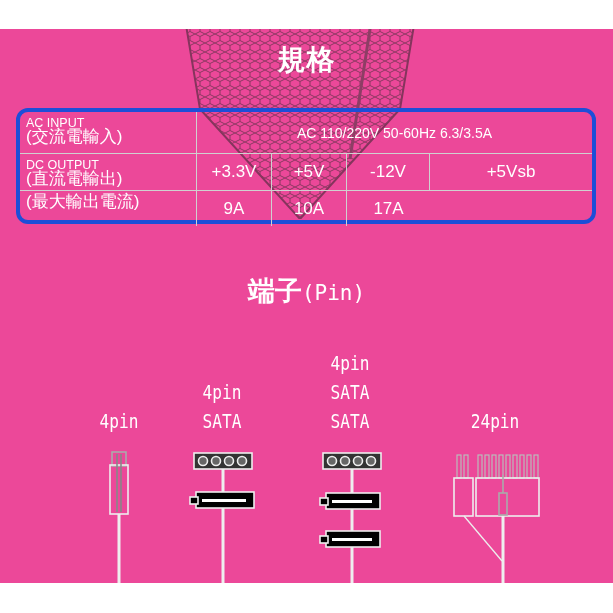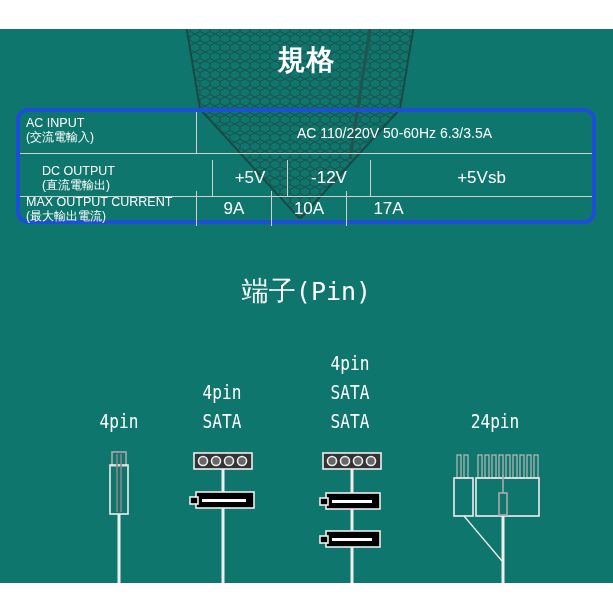--- a/index.html
+++ b/index.html
@@ -1,33 +1,33 @@
 <!DOCTYPE html>
 <html><head>
 <meta charset="utf-8">
 <style>
   html, body { margin: 0; padding: 0; }
   body { width: 613px; height: 613px; background: #ffffff; position: relative; overflow: hidden; font-family: "DejaVu Sans", sans-serif; }
-  .panel { position: absolute; left: 0; top: 29px; width: 613px; height: 554px; background: #0f766e; overflow: hidden; }
+  .panel { position: absolute; left: 0; top: 29px; width: 613px; height: 554px; background: #ec4899; overflow: hidden; }
   .emblem { position: absolute; left: 170px; top: -40px; width: 260px; height: 230px; opacity: 0.5; }
   .title { position: absolute; left: 0; width: 613px; top: 12px; text-align: center; color: #fff; font-weight: bold; font-size: 28px; letter-spacing: 1px; }
   .spec-table { position: absolute; left: 16px; top: 79px; width: 580px; height: 116px; border: 4px solid #1d4ed8; border-radius: 12px; box-sizing: border-box; }
   .row { position: absolute; left: 0; width: 100%; display: flex; box-sizing: border-box; }
   .row1 { top: 0; height: 42px; border-bottom: 1.5px solid #d0d0d0; }
-  .row2 { top: 48px; height: 37px; border-bottom: 1.5px solid #d0d0d0; padding-left: 16px; }
+  .row2 { top: 42px; height: 37px; border-bottom: 1.5px solid #d0d0d0; }
   .row3 { top: 79px; height: 35px; }
   .lab { width: 177px; border-right: 1.5px solid #d0d0d0; box-sizing: border-box; color: #fff; font-family: "Liberation Sans", sans-serif; font-size: 12.5px; line-height: 14px; padding: 4px 0 0 6px; }
-  .lab .zh { font-size: 12px; }
+  .lab .zh { font-size: 17px; }
   .cell { color: #fff; font-family: "Liberation Sans", sans-serif; font-size: 17px; display: flex; align-items: center; justify-content: center; box-sizing: border-box; border-right: 1.5px solid #d0d0d0; }
   .cell:last-child { border-right: none; }
   .wide { flex: 1; font-size: 14px; }
   .c1 { width: 75px; } .c2 { width: 75px; } .c3 { width: 83px; } .c4 { width: 83px; } .c5 { flex: 1; }
   .pin-title { position: absolute; left: 0; width: 613px; top: 244px; text-align: center; color: #fff; font-size: 27px; }
-  .pin-title b { font-weight: normal; }
-  .pin-title span { font-family: "DejaVu Sans Mono", monospace; font-size: 25px; }
+  .pin-title b { font-weight: bold; }
+  .pin-title span { font-family: "DejaVu Sans Mono", monospace; font-size: 21px; }
   .plabel { position: absolute; color: #fff; font-family: "DejaVu Sans Mono", monospace; font-size: 19px; line-height: 29px; text-align: center; transform: scaleX(0.85); }
   svg.conn { position: absolute; left: 0; top: 0; }
 </style>
 </head>
 <body>
 
 <div class="panel">
   <svg class="emblem" viewBox="0 0 260 230">
     <defs>
       <pattern id="hex" width="10" height="9" patternUnits="userSpaceOnUse">
@@ -46,27 +46,27 @@
         <div>AC INPUT</div>
         <div class="zh">(交流電輸入)</div>
       </div>
       <div class="cell wide">AC 110/220V 50-60Hz 6.3/3.5A</div>
     </div>
     <div class="row row2">
       <div class="lab">
         <div>DC OUTPUT</div>
         <div class="zh">(直流電輸出)</div>
       </div>
+      <div class="cell c1">+3.3V</div>
       <div class="cell c2">+5V</div>
       <div class="cell c4">-12V</div>
       <div class="cell c5">+5Vsb</div>
     </div>
     <div class="row row3">
       <div class="lab">
-        <div>MAX OUTPUT CURRENT</div>
         <div class="zh">(最大輸出電流)</div>
       </div>
       <div class="cell c1">9A</div>
       <div class="cell c2">10A</div>
       <div class="cell c3">17A</div>
     </div>
   </div>
 
   <div class="pin-title">
     <b>端子</b><span>(Pin)</span>

